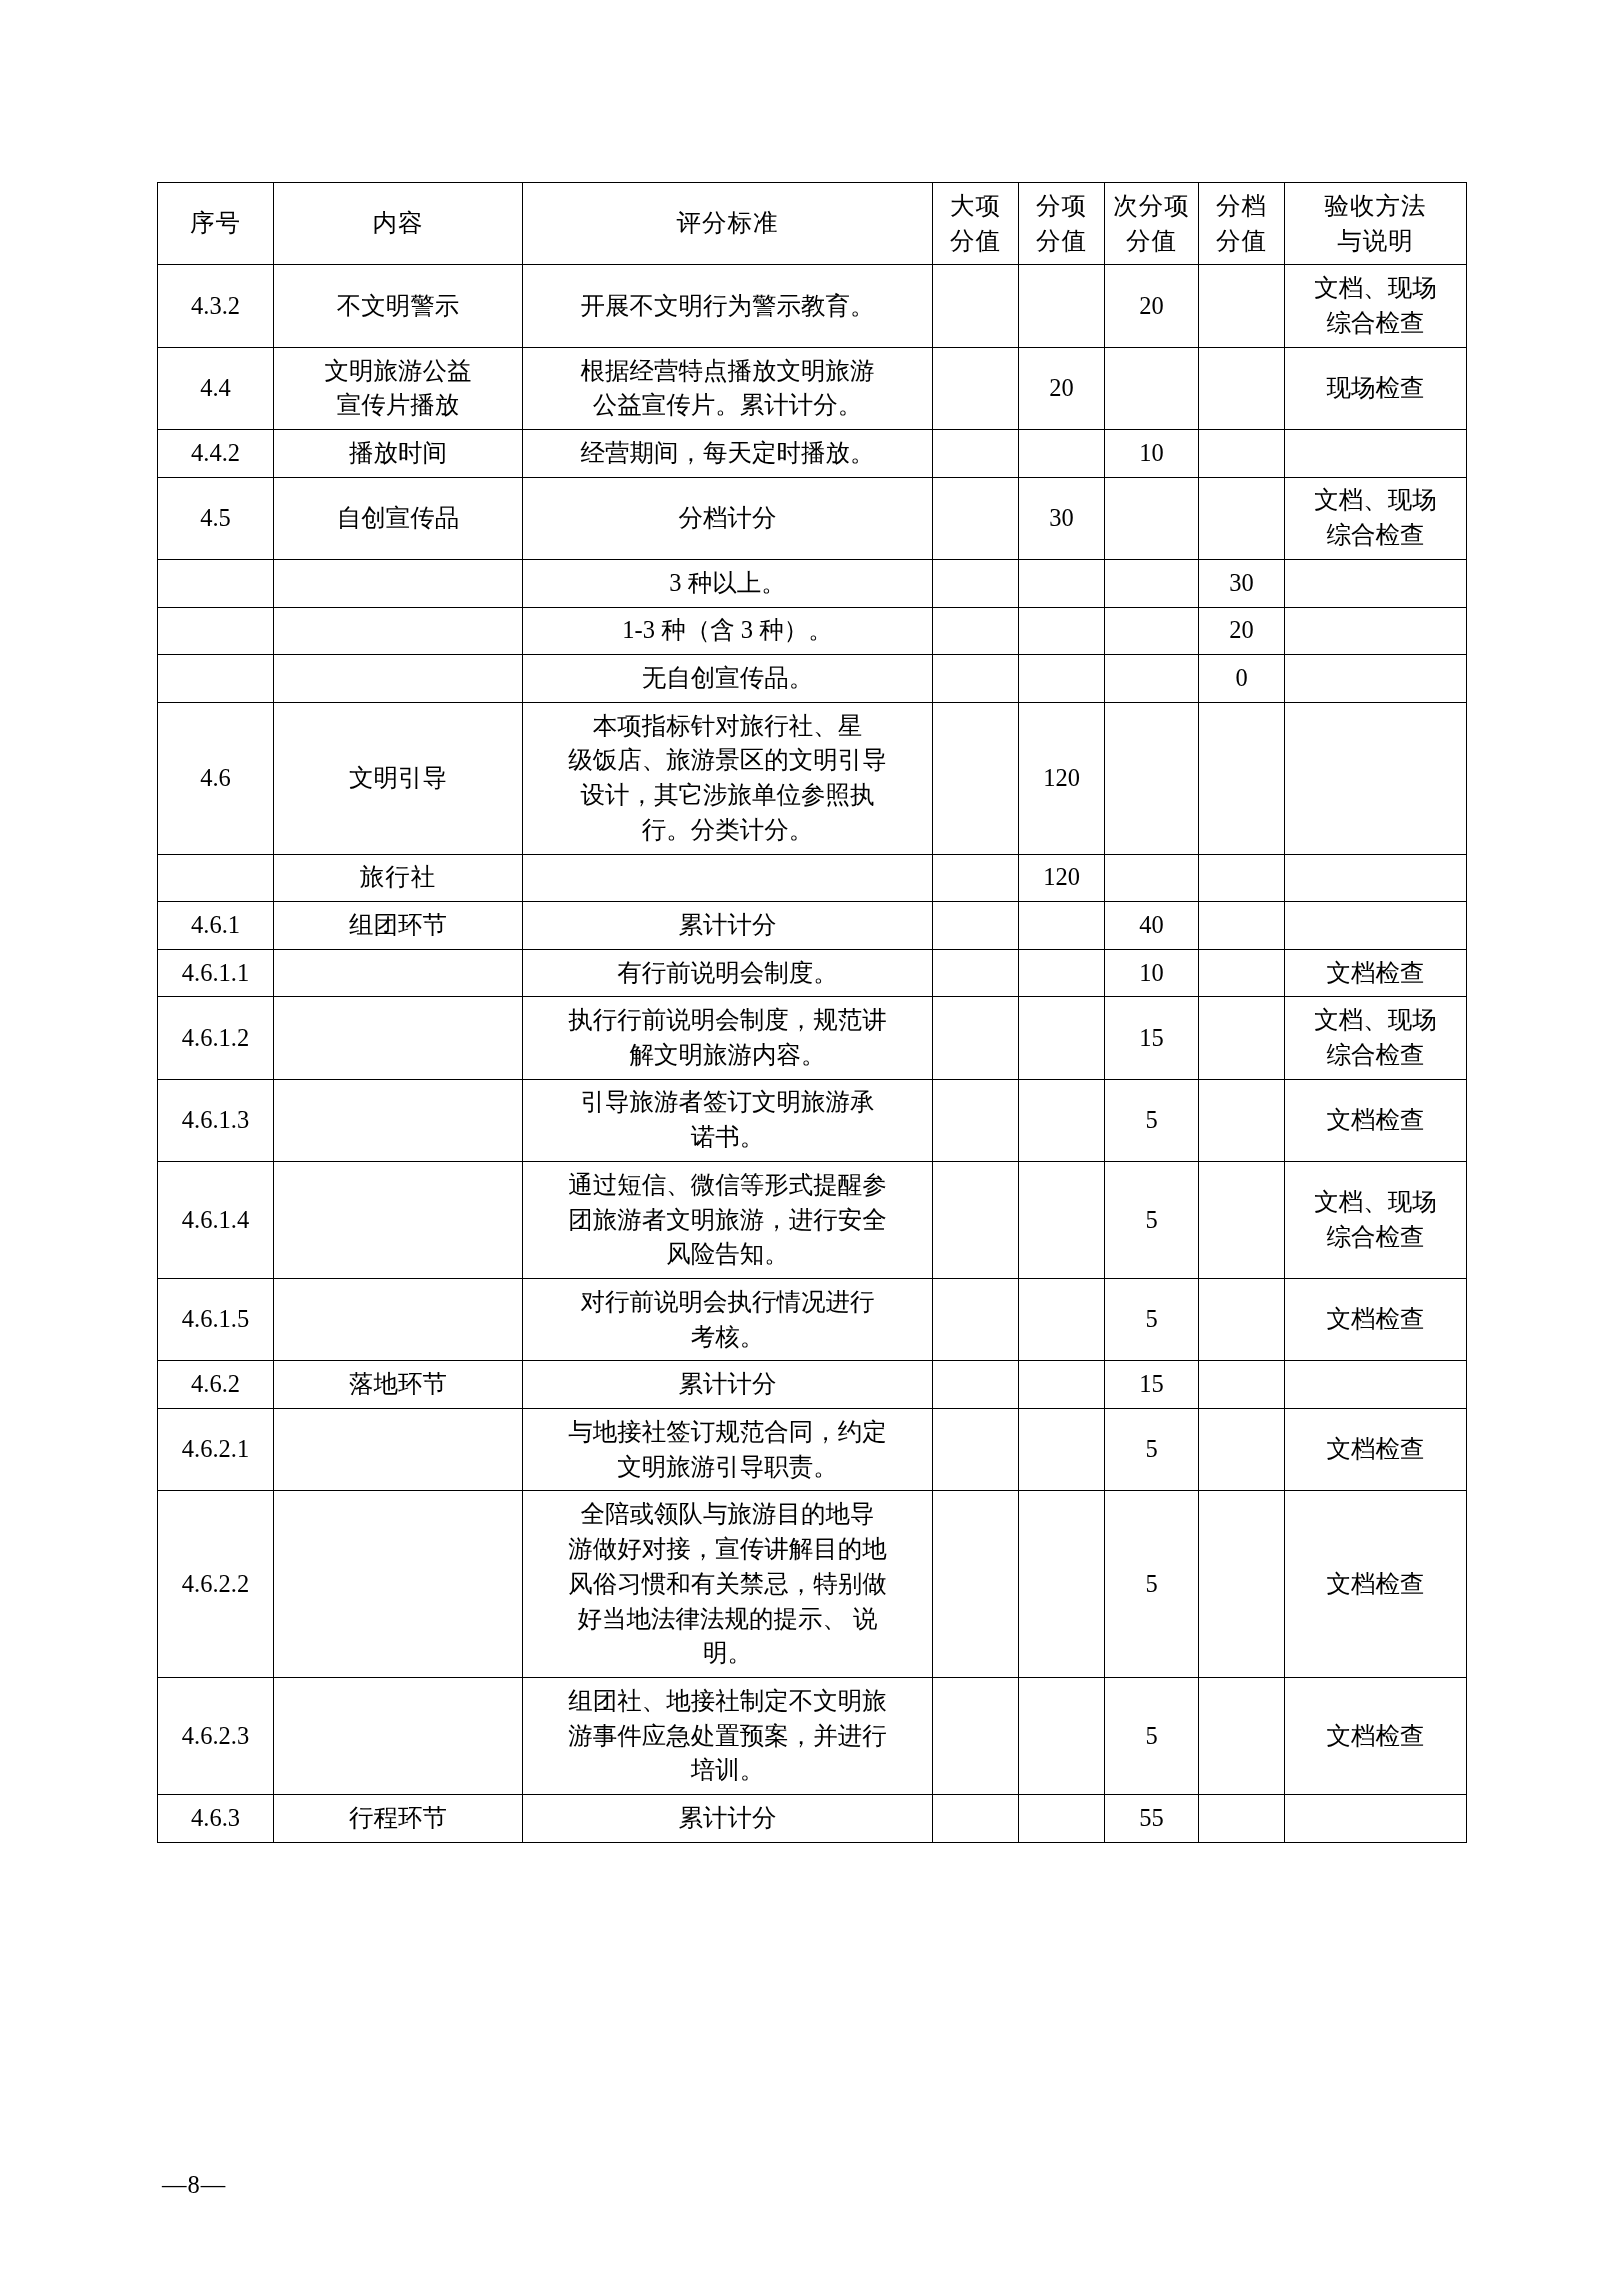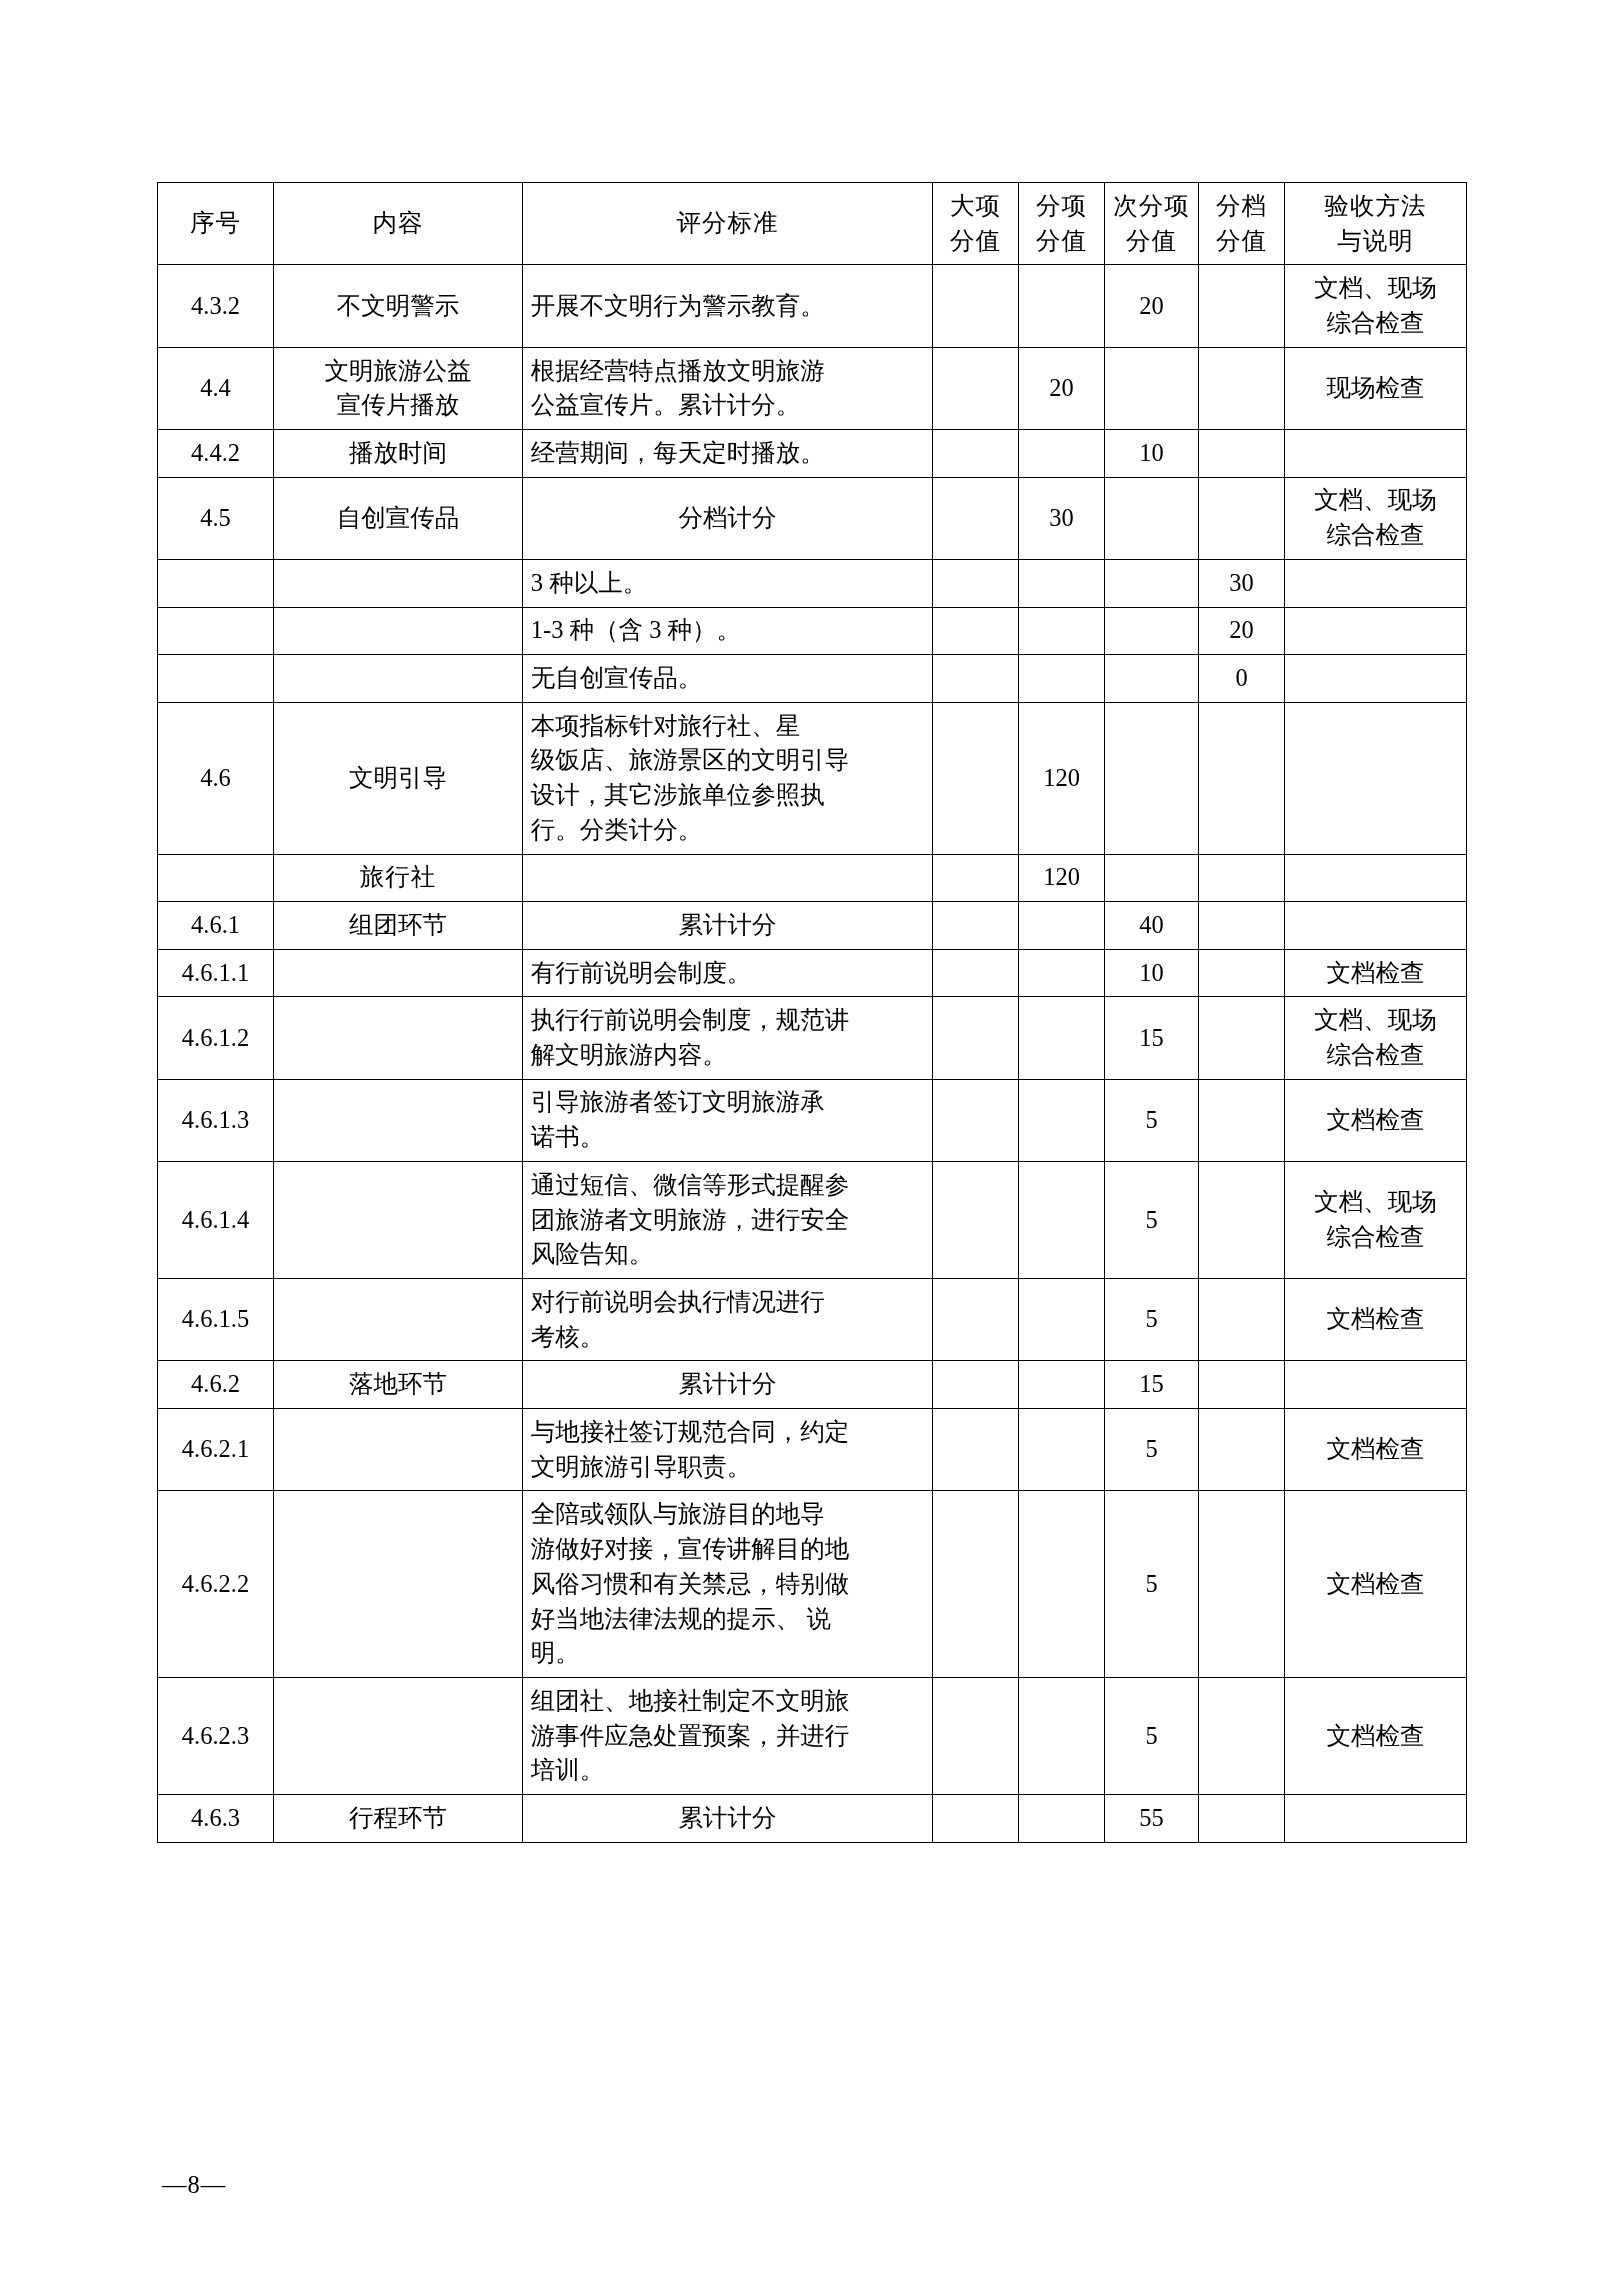--- a/index.html
+++ b/index.html
@@ -51,21 +51,21 @@
   col.c8 { width: 182px; }
 
   .hdr td {
     text-align: center;
     font-weight: bold;
     letter-spacing: 1px;
     padding-top: 11.8px;
     padding-bottom: 11.8px;
   }
   .ctr { text-align: center; }
-  .lft { text-align: left; }
+  .lft { text-align: center; }
   .bold { font-weight: bold; }
   .spaced { letter-spacing: 1px; }
 
   .footer {
     position: absolute;
     left: 162px;
     top: 2171px;
     font-size: 24.5px;
     letter-spacing: 1px;
   }

